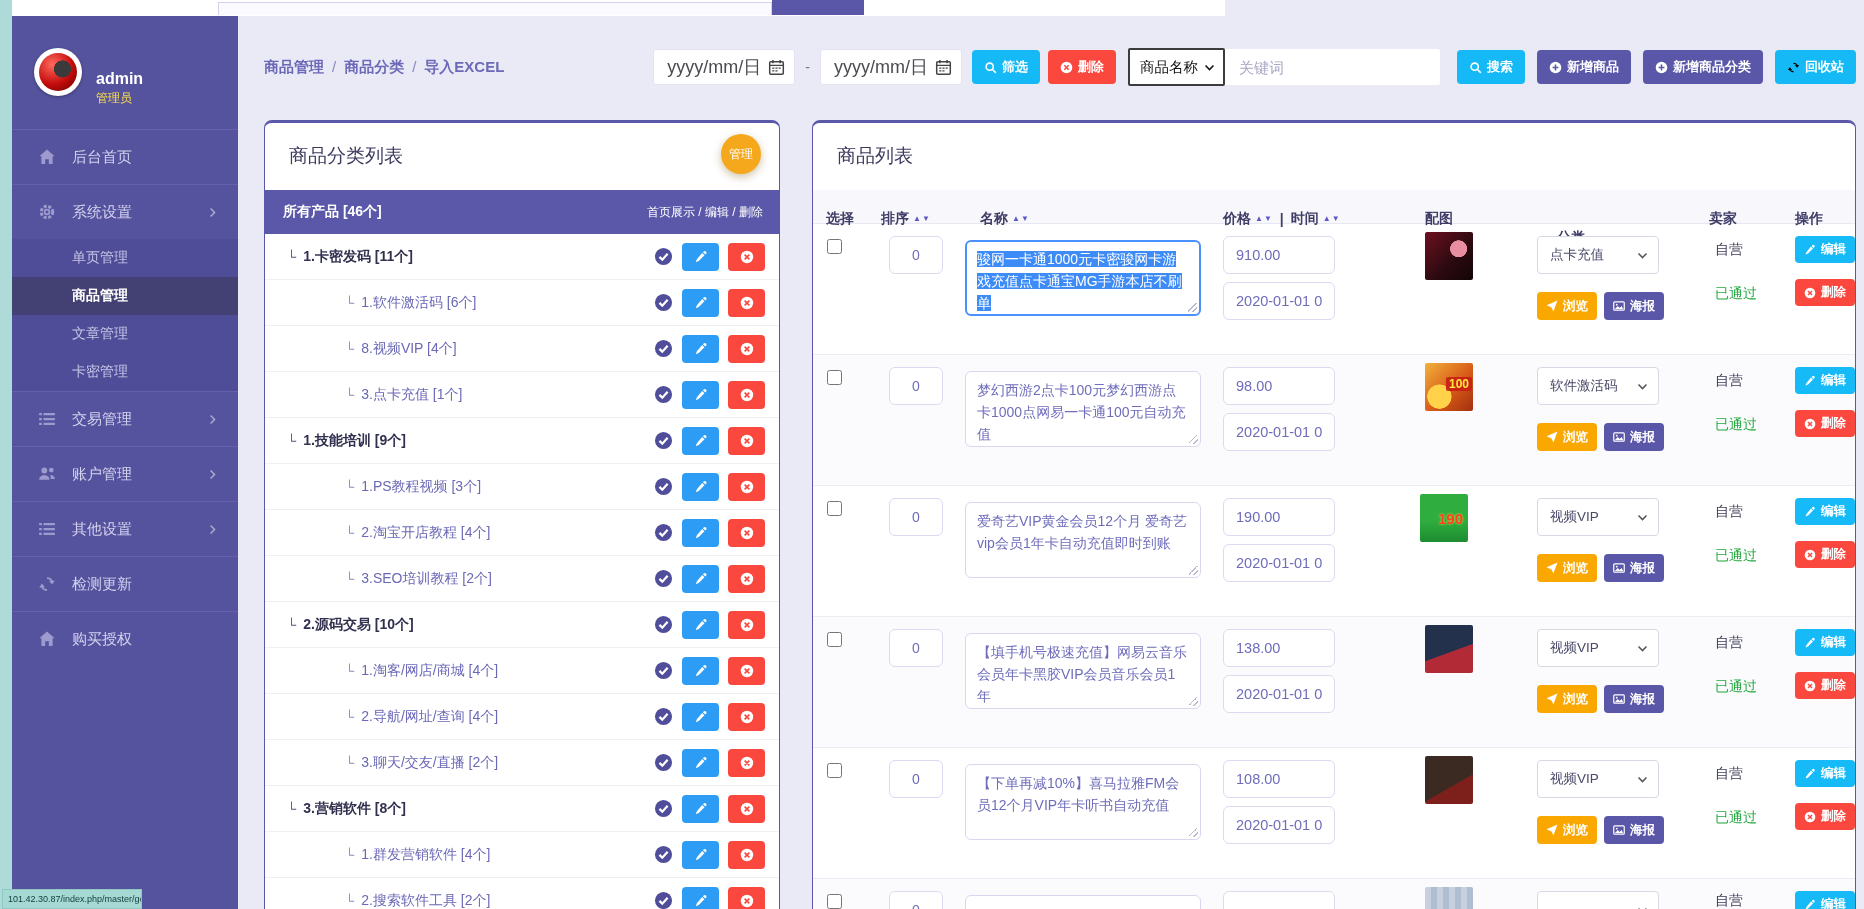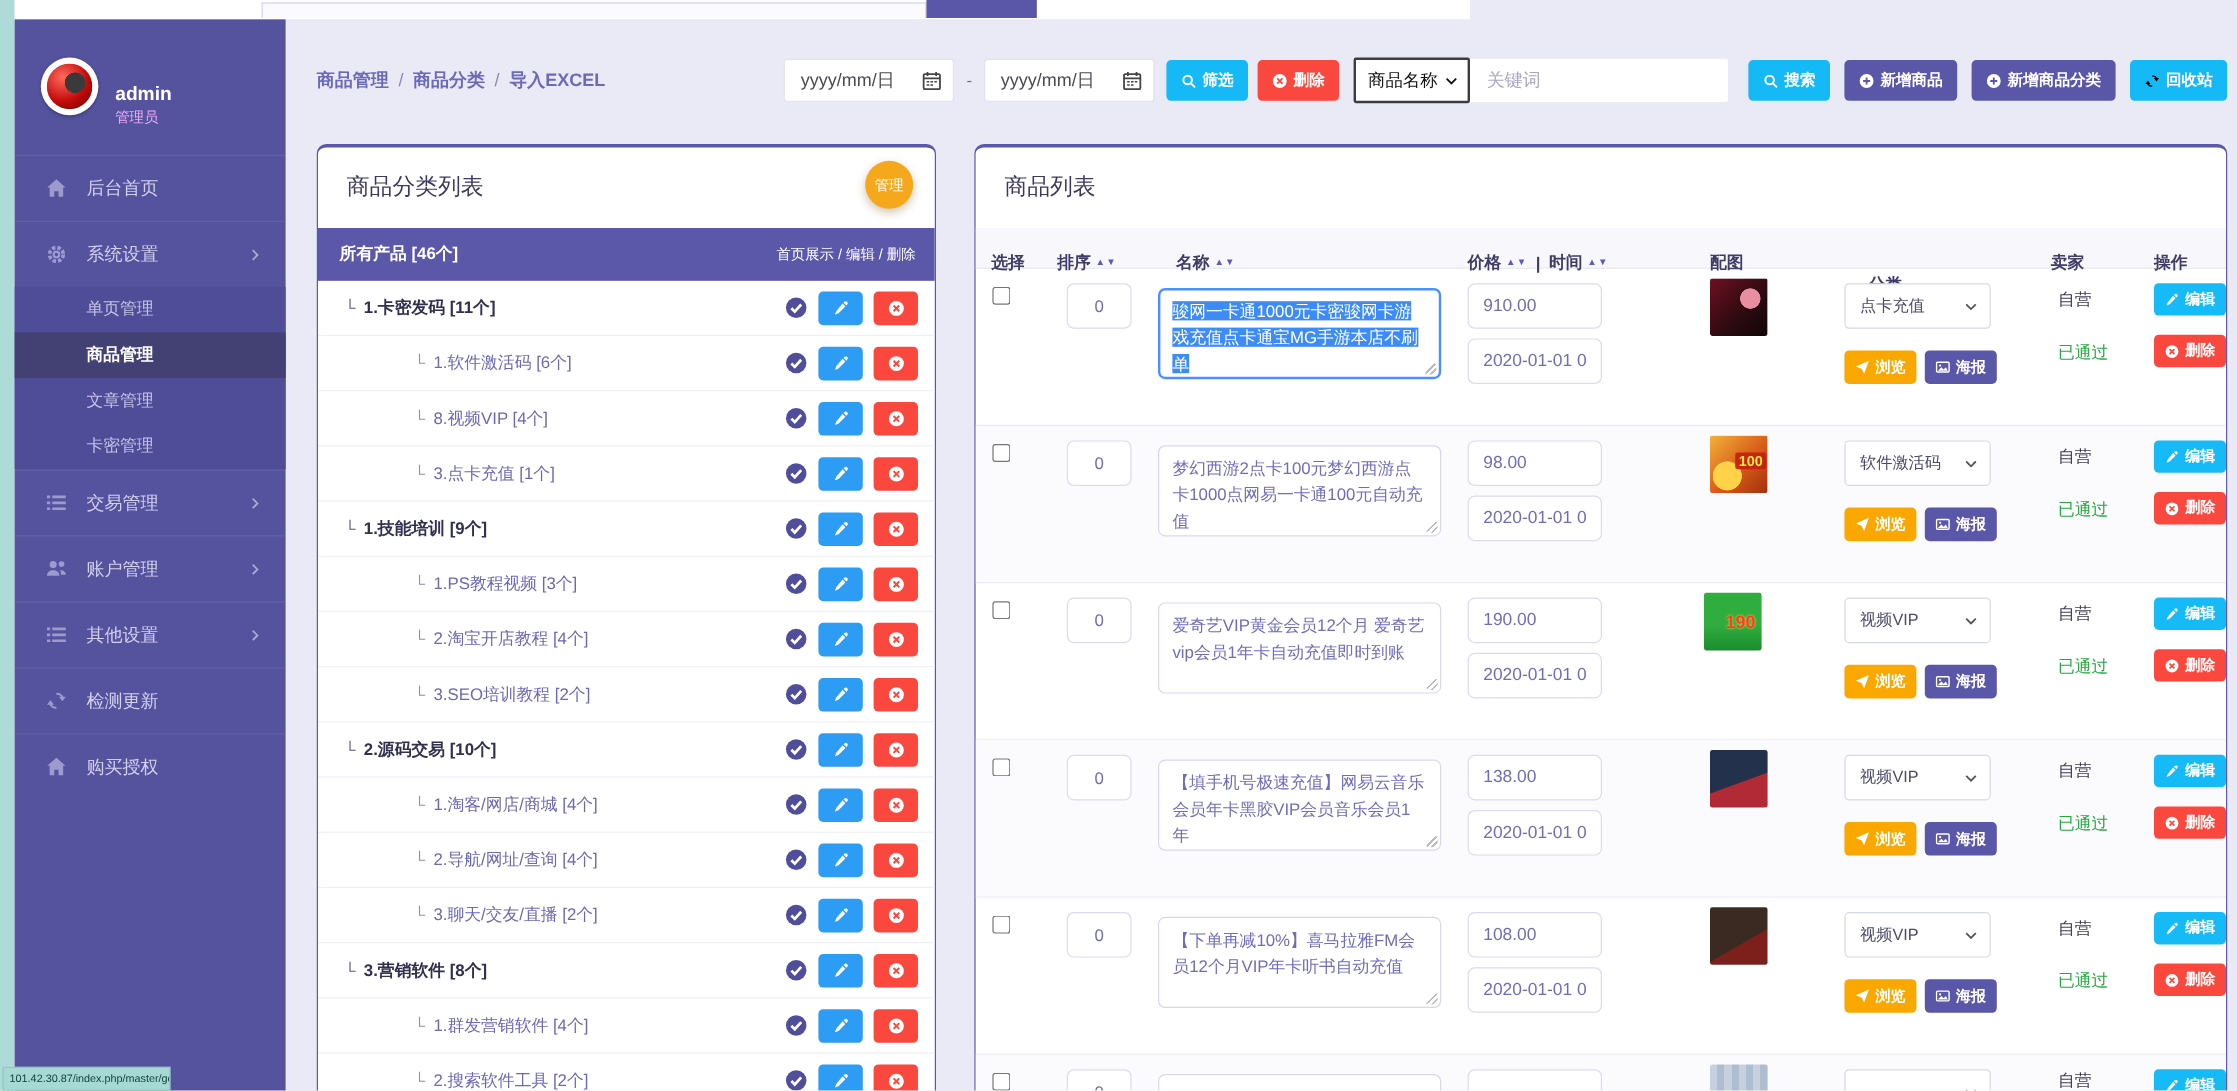--- a/index.html
+++ b/index.html
@@ -21,21 +21,21 @@
 
   
   .sidebar { position:absolute; left:12px; top:16px; width:226px; height:893px; background:#55529e; z-index:50; }
   .sb-user { display:flex; align-items:center; gap:14px; padding:20px 22px 22px 22px; }
   .avatar { width:48px; height:48px; border-radius:50%; background:#fff; position:relative; flex:0 0 48px;
     box-shadow:0 1px 3px rgba(0,0,0,.3); }
   .avatar::after { content:""; position:absolute; left:5px; top:5px; width:38px; height:38px; border-radius:50%;
     background:radial-gradient(circle at 62% 42%, #3a3a3a 0 26%, transparent 27%),
                radial-gradient(circle at 35% 30%, #ff6a5e, #c40b0b 55%, #6e0202 95%); }
   .sb-user-name { color:#fff; font-size:16px; font-weight:bold; line-height:1.4;margin-top:32px; }
-  .sb-user-role { color:#f0abfc; font-size:12px; }
+  .sb-user-role { color:#fde047; font-size:12px; }
   .sb-item { display:flex; align-items:center; height:55px; padding:0 20px 0 26px; cursor:pointer;
     border-top:1px solid rgba(255,255,255,.09); color:#d3d1ee; font-size:15px; }
   .sb-item .mi { width:18px; height:18px; margin-right:16px; color:#9d9bcd; flex:0 0 18px; }
   .sb-item .mi svg { width:18px; height:18px; display:block; fill:currentColor; }
   .sb-item .chev { margin-left:auto; width:11px; height:11px; color:#aac; }
   .sb-item .chev svg { width:11px; height:11px; display:block; }
   .sb-item.expanded { background:#434076; color:#fff; font-weight:bold; }
   .sb-item.expanded .mi { color:#c9c7ef; }
   .sb-sub { background:#4f4d97; }
   .sb-sub-item { height:38px; display:flex; align-items:center; padding-left:60px; font-size:14px;
@@ -43,21 +43,21 @@
   .sb-sub-item.active { background:#434073; color:#fff; font-weight:bold; }
 
   
   .main { position:absolute; left:238px; top:16px; width:1626px; height:893px; background:#eae9f6; overflow:hidden; }
 
   .breadcrumb { position:absolute; left:26px; top:42px; font-size:15px; color:#6c69b8; font-weight:600; }
   .breadcrumb .sep { margin:0 8px; color:#8a88c4; font-weight:normal; }
 
   .toolbar { position:absolute; top:32px; right:8px; display:flex; align-items:center; }
   .datebox { width:142px; height:36px; background:#fff; border:1px solid #e3e2f2; border-radius:3px;
-    display:flex; align-items:center; padding:0 9px 0 13px; color:#4a4a52; font-size:15px; }
+    display:flex; align-items:center; padding:0 9px 0 13px; color:#4a4a52; font-size:18px; }
   .datebox .dtext { flex:1; }
   .datebox svg { width:17px; height:17px; }
   .range-sep { margin:0 10px; color:#777; font-size:14px; }
   .tbtn { height:34px; border:none; border-radius:4px; color:#fff; font-size:13px; font-weight:bold;
     display:inline-flex; align-items:center; justify-content:center; gap:5px; padding:0 12px; cursor:pointer;
     font-family:inherit; }
   .tbtn svg { width:13px; height:13px; display:block; }
   .tbtn.cyan { background:#14b9f6; }
   .tbtn.red { background:#fb483f; }
   .tbtn.indigo { background:#5a57a8; }

